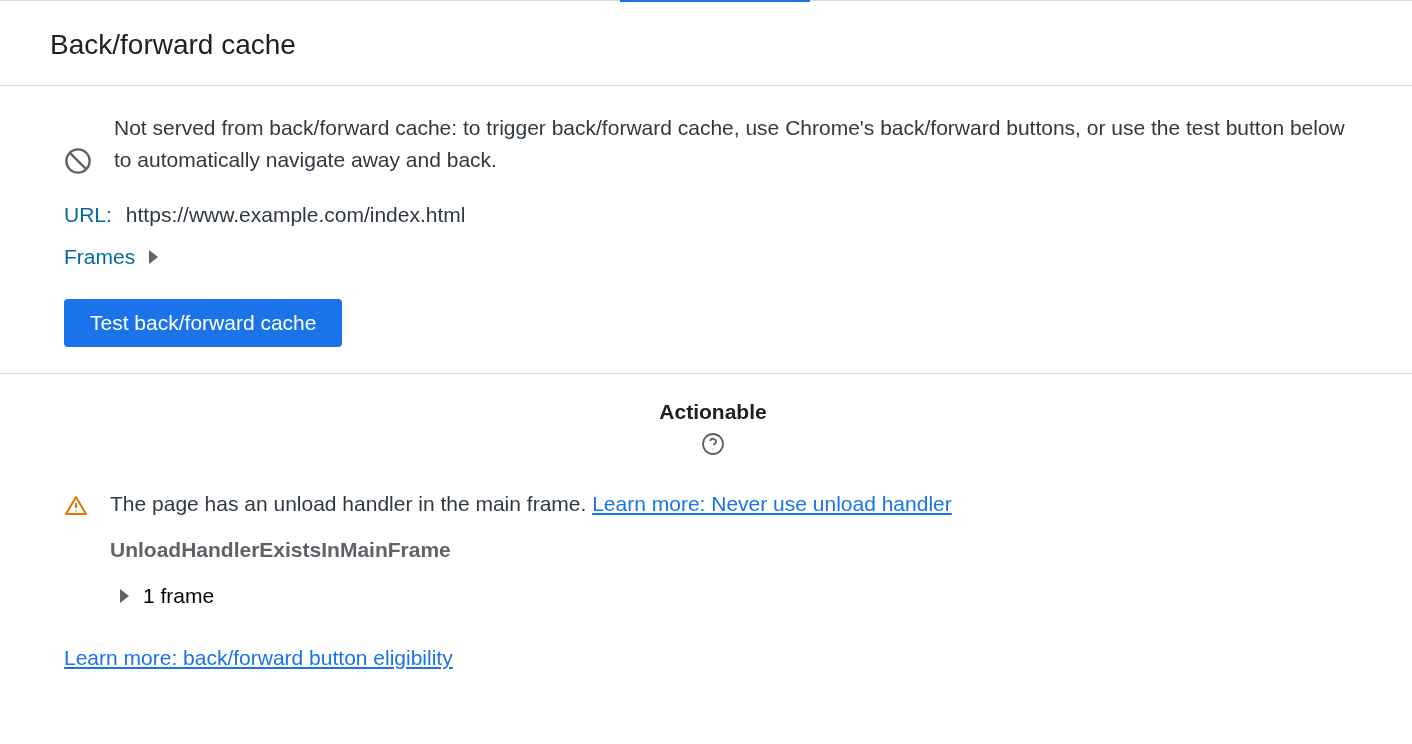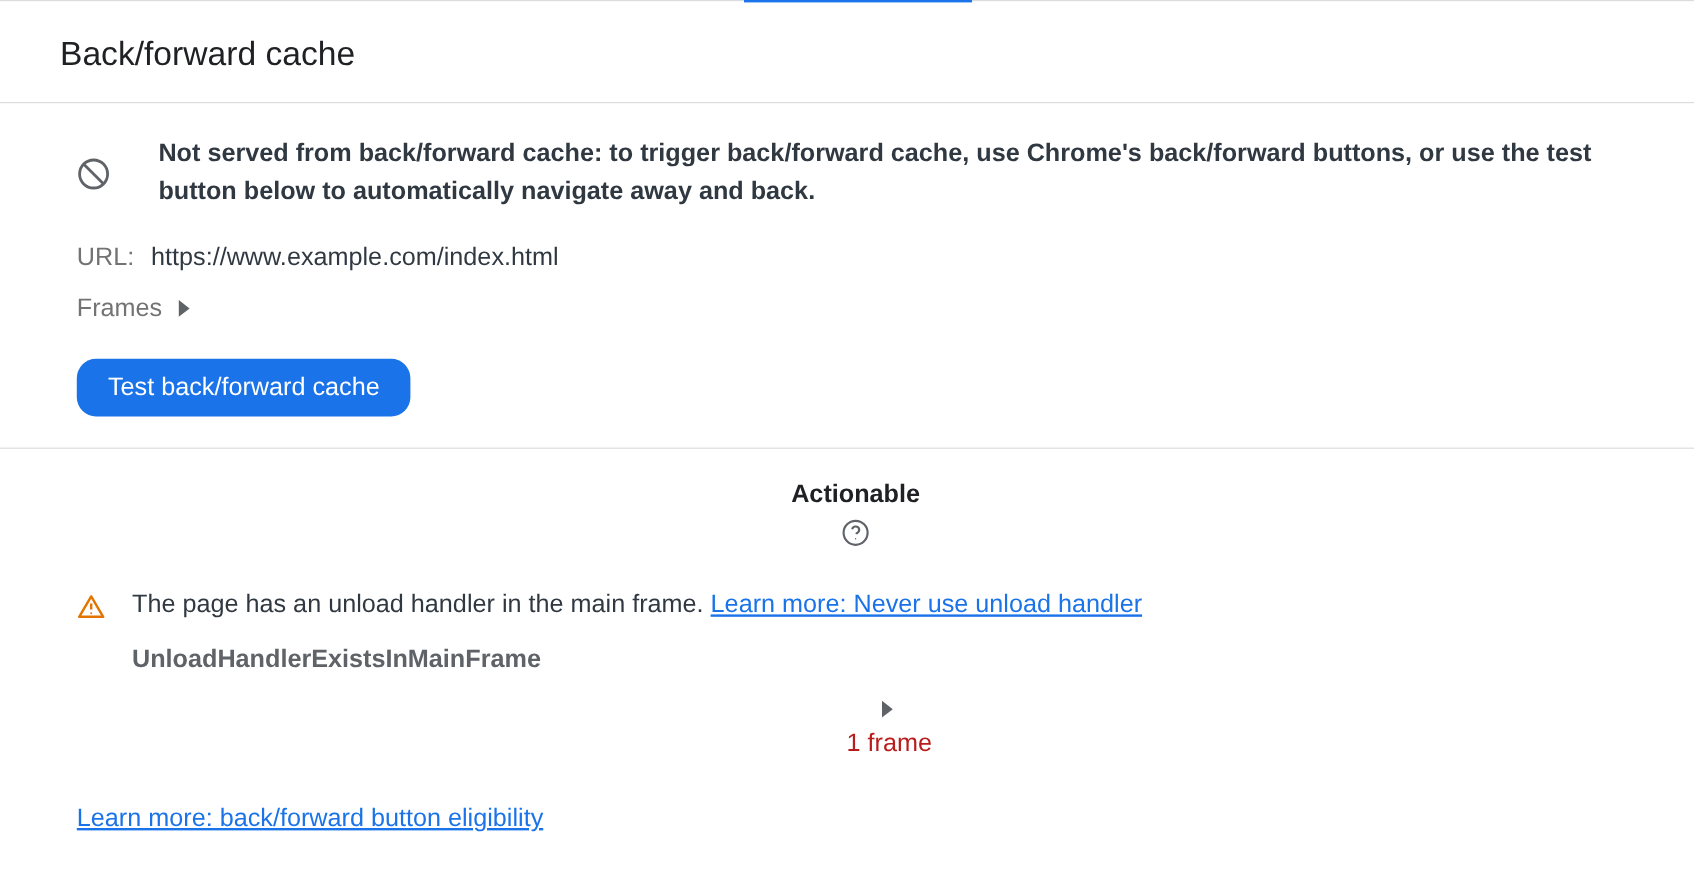--- a/index.html
+++ b/index.html
@@ -27,45 +27,44 @@
     font-size: 28px;
     font-weight: 400;
     color: #202124;
   }
   .section-main {
     padding: 26px 50px 26px 64px;
     border-bottom: 1px solid #dadce0;
   }
   .status-row {
     display: flex;
-    align-items: center;
-    gap: 40px;
+    align-items: flex-end;
+    gap: 22px;
     margin-bottom: 28px;
-    font-weight: bold;
   }
   .status-icon-wrap {
     flex: 0 0 auto;
     width: 28px;
     height: 28px;
     margin-top: 3px;
     color: #5f6368;
   }
   .status-text {
     font-size: 21px;
     line-height: 1.5;
     color: #303942;
   }
   .kv-row {
     display: flex;
     align-items: center;
     gap: 14px;
     margin-bottom: 18px;
     font-size: 21px;
   }
-  .kv-label { color: #737373; }
+  .kv-label { color: #0369a1; }
   .frames-row {
     display: flex;
     align-items: center;
     gap: 14px;
     font-size: 21px;
     margin-bottom: 30px;
   }
   .disclosure {
     display: inline-block;
     width: 0; height: 0;
@@ -74,21 +73,21 @@
     border-left: 9px solid #5f6368;
     margin-right: 4px;
   }
   .btn-primary {
     background: #1a73e8;
     color: #fff;
     border: none;
     font-size: 21px;
     font-weight: 500;
     padding: 12px 26px;
-    border-radius: 16px;
+    border-radius: 4px;
     cursor: pointer;
   }
   .section-actionable {
     padding: 26px 50px 26px 64px;
   }
   .actionable-heading-row {
     display: flex;
     align-items: center;
     gap: 8px;
     margin-bottom: 36px;
@@ -128,23 +127,22 @@
     margin-top: 22px;
     margin-left: 0;
     font-weight: bold;
   }
   .frame-count-row {
     display: flex;
     align-items: center;
     gap: 10px;
     margin-top: 22px;
     margin-left: 10px;
-    color: #b91c1c;
-    font-size: 21px;
-    flex-direction: column;
+    color: #000000;
+    font-size: 21px;
   }
   .bottom-link {
     margin-top: 38px;
     font-size: 21px;
   }
 </style>
 </head>
 <body>
 
 <div class="top-border">

